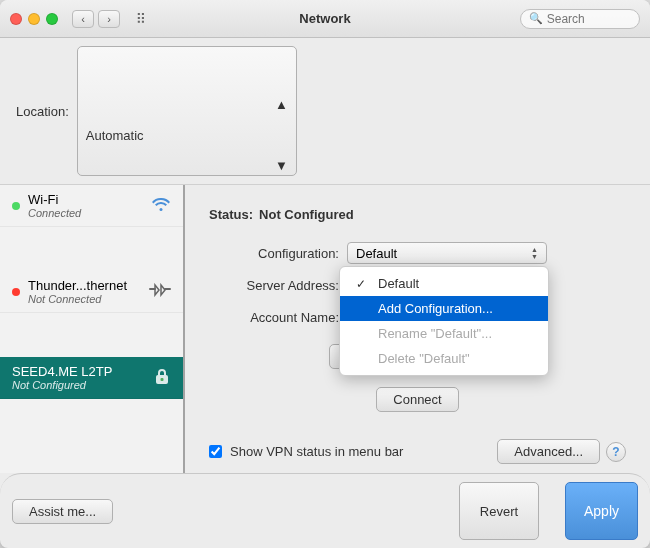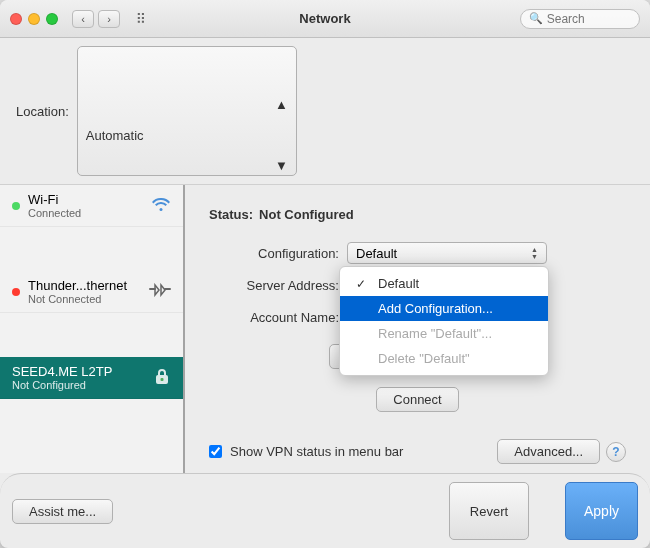--- a/index.html
+++ b/index.html
@@ -180,20 +180,21 @@
       display: flex;
       flex-direction: column;
     }
     .item-name {
       font-size: 13px;
       font-weight: 500;
     }
     .item-status {
       font-size: 11px;
       color: #666;
+      font-style: italic;
     }
     .sidebar-item.active .item-status { color: rgba(255,255,255,0.85); }
     .wifi-icon {
       color: #4a90d9;
       font-size: 16px;
       flex-shrink: 0;
     }
     .thunder-icon {
       color: #666;
       font-size: 13px;
@@ -368,21 +369,21 @@
       border-radius: 21px;
     }
     .bottom-bar-left {
       display: flex;
       align-items: center;
       gap: 8px;
       flex: 1;
     }
     .bottom-bar-right {
       display: flex;
-      gap: 12px;
+      gap: 2px;
     }
     .help-btn {
       width: 20px;
       height: 20px;
       border-radius: 50%;
       border: 1px solid #b0b0b0;
       background: linear-gradient(to bottom, #f8f8f8, #e0e0e0);
       display: flex;
       align-items: center;
       justify-content: center;

